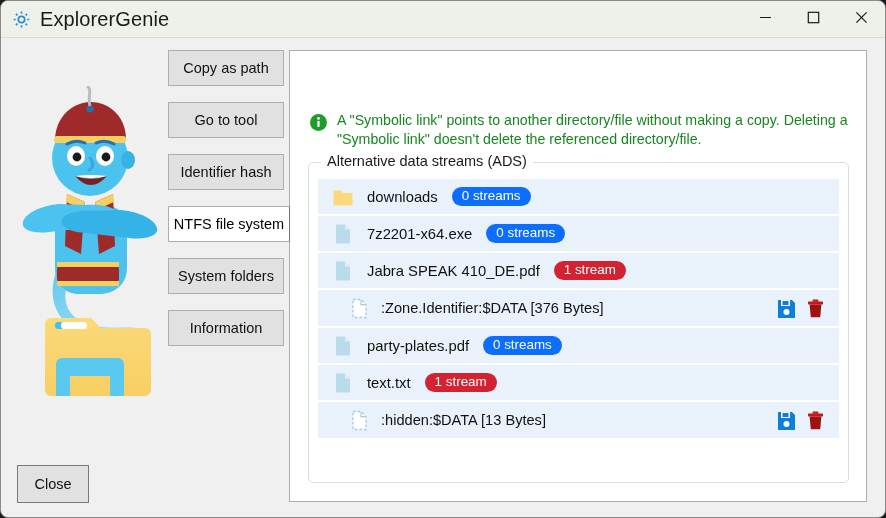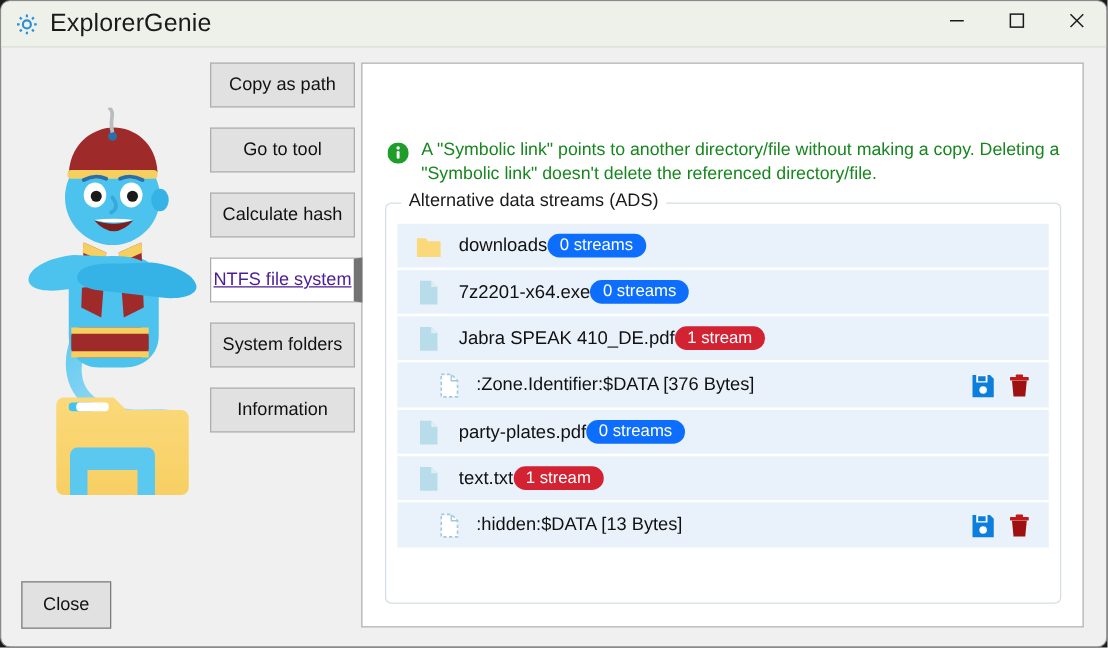--- a/index.html
+++ b/index.html
@@ -55,24 +55,23 @@
     background:#e1e1e1;
     border:1px solid #adadad;
     box-sizing:border-box;
     display:flex;align-items:center;justify-content:center;
     font-size:14.5px;color:#111;
     cursor:default;
   }
   .tab.selected{
     background:#ffffff;
     width:122px;
-    border-right:7px solid #737373;
+    border-right:1px solid #737373;
     z-index:3;
-    color:#4c1d95;
-    text-decoration:underline;
+    color:#000000;
   }
   .tab.t0{top:0;}
   .tab.t1{top:52px;}
   .tab.t2{top:104px;}
   .tab.t3{top:156px;}
   .tab.t4{top:208px;}
   .tab.t5{top:260px;}
 
   
   .panel{
@@ -126,20 +125,21 @@
     background:#e9f2fb;
     display:flex;align-items:center;
     padding-left:15px;
     box-sizing:border-box;
     border-bottom:2px solid #ffffff;
     cursor:default;
   }
   .file-row .icon{width:20px;height:22px;flex:none;margin-right:14px;}
   .file-name{font-size:14.8px;color:#111;white-space:nowrap;}
   .badge{
+    margin-left:14px;
     font-size:13.4px;
     color:#fff;
     padding:2.5px 10px 3.5px 10px;
     border-radius:11px;
     line-height:1;
     white-space:nowrap;
     text-align:center;
   }
   .badge.blue{background:#0d6efd;}
   .badge.red{background:#d32232;}
@@ -272,21 +272,21 @@
   </div>
 
   <div class="tabstrip">
     <div class="tab t0">
       <span>Copy as path</span>
     </div>
     <div class="tab t1">
       <span>Go to tool</span>
     </div>
     <div class="tab t2">
-      <span>Calculate hash</span>
+      <span>Identifier hash</span>
     </div>
     <div class="tab t3 selected">
       <span>NTFS file system</span>
     </div>
     <div class="tab t4">
       <span>System folders</span>
     </div>
     <div class="tab t5">
       <span>Information</span>
     </div>

